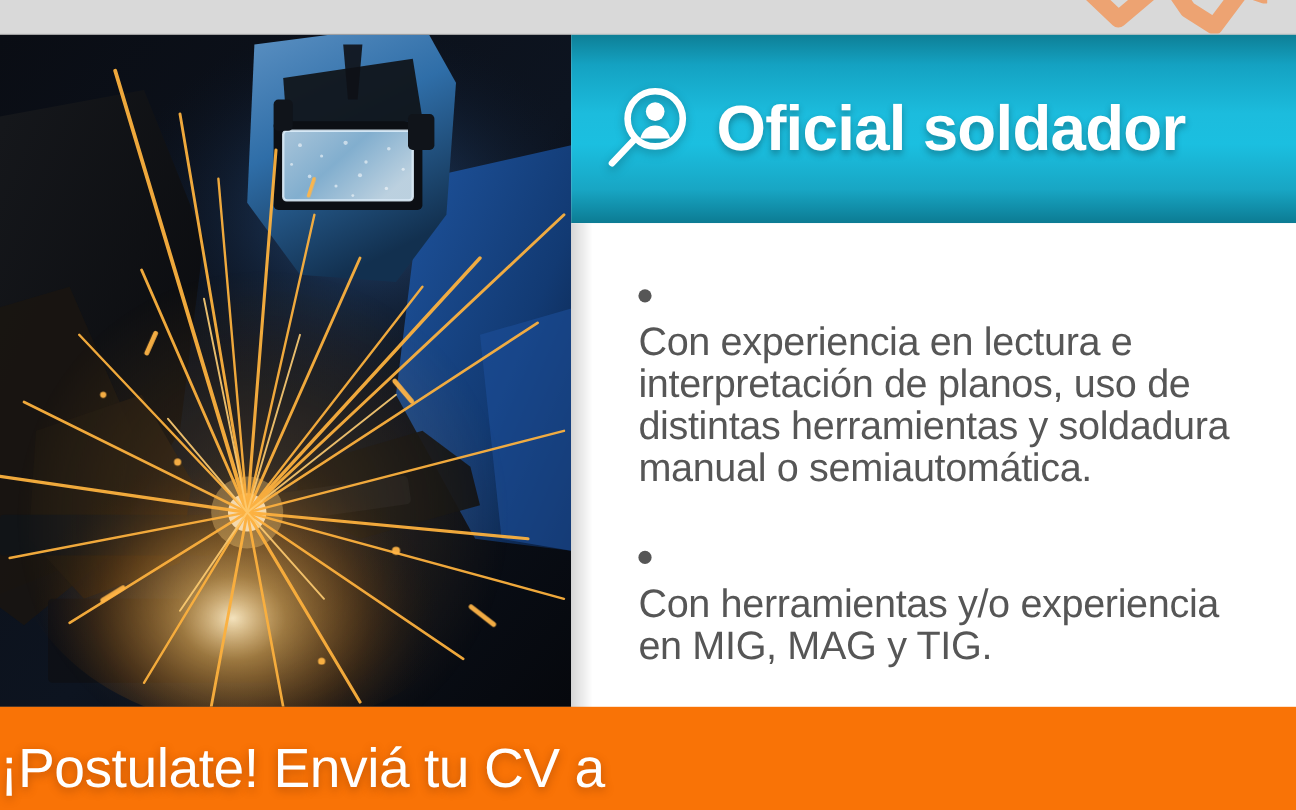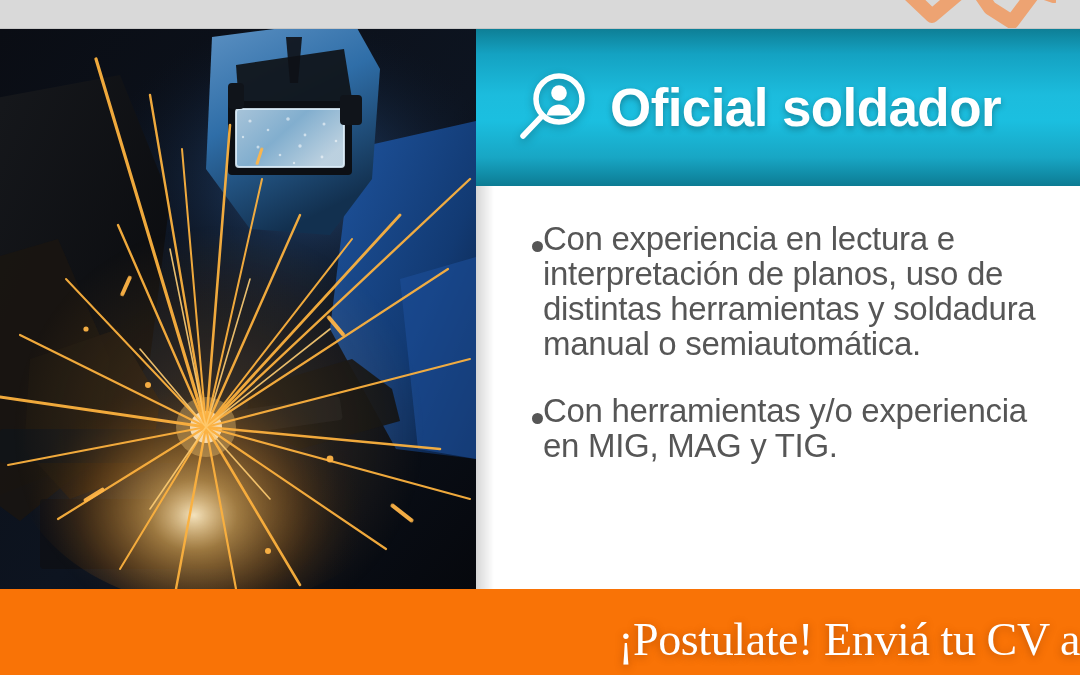--- a/index.html
+++ b/index.html
@@ -31,56 +31,55 @@
   .photo .vig{
     position:absolute; inset:0;
     background:radial-gradient(ellipse 70% 60% at 46% 72%, rgba(255,170,60,.20) 0%, rgba(0,0,0,0) 62%);
   }
 
   
   .header{
     position:absolute; left:476px; top:29px; width:604px; height:157px;
     background:linear-gradient(to bottom,
         #0e7f96 0%, #14a2c2 16%, #1cbcdd 42%, #1bbfe0 58%, #18a6c4 82%, #0c7b93 100%);
-    display:flex; align-items:center; padding-left:40px; gap:22px;
+    display:flex; align-items:center; padding-left:27px; gap:22px;
   }
   .header .mag{ flex:0 0 auto; filter:drop-shadow(0 3px 4px rgba(0,0,0,.25)); }
   .header .title{
     color:#ffffff; font-size:53px; font-weight:bold; letter-spacing:-0.6px;
     text-shadow:0 3px 6px rgba(0,0,0,.30);
     white-space:nowrap;
   }
 
   
   .panel{
     position:absolute; left:476px; top:186px; width:604px; height:403px;
     background:#ffffff;
   }
   .panel::before{
     content:""; position:absolute; left:0; top:0; width:18px; height:100%;
     background:linear-gradient(to right, rgba(0,0,0,.16), rgba(0,0,0,0));
   }
   .bullets{ padding:36px 34px 0 56px; }
-  .bullet{ display:flex; margin-bottom:32px; }
+  .bullet{ display:flex; gap:16px; margin-bottom:32px;flex-direction:column; }
   .bullet .dot{
     flex:0 0 auto; width:11px; height:11px; border-radius:50%;
     background:#565656; margin-top:19px;
   }
   .bullet .txt{
     color:#565656; font-size:33px; line-height:1.06; font-weight:500;
     letter-spacing:-0.3px;
   }
 
   
   .footer{
     position:absolute; left:0; top:589px; width:1080px; height:86px;
     background:#f97306;
-    display:flex; justify-content:flex-end; align-items:flex-start;
-    overflow:hidden;
-    font-family:Liberation Serif, serif;
+    display:flex; justify-content:flex-start; align-items:flex-start;
+    overflow:hidden;
   }
   .footer .cta{
     color:#ffffff; font-size:46px; font-weight:500; letter-spacing:-0.4px;
     white-space:nowrap; margin-top:24px;
     text-shadow:0 2px 8px rgba(120,45,0,.45);
   }
 </style>
 </head>
 <body>
 

